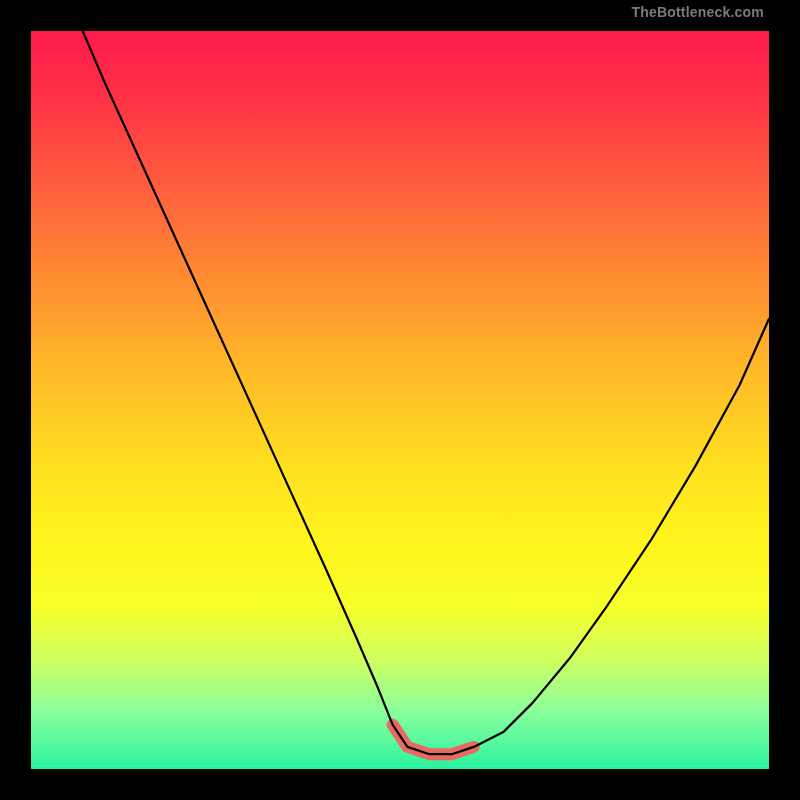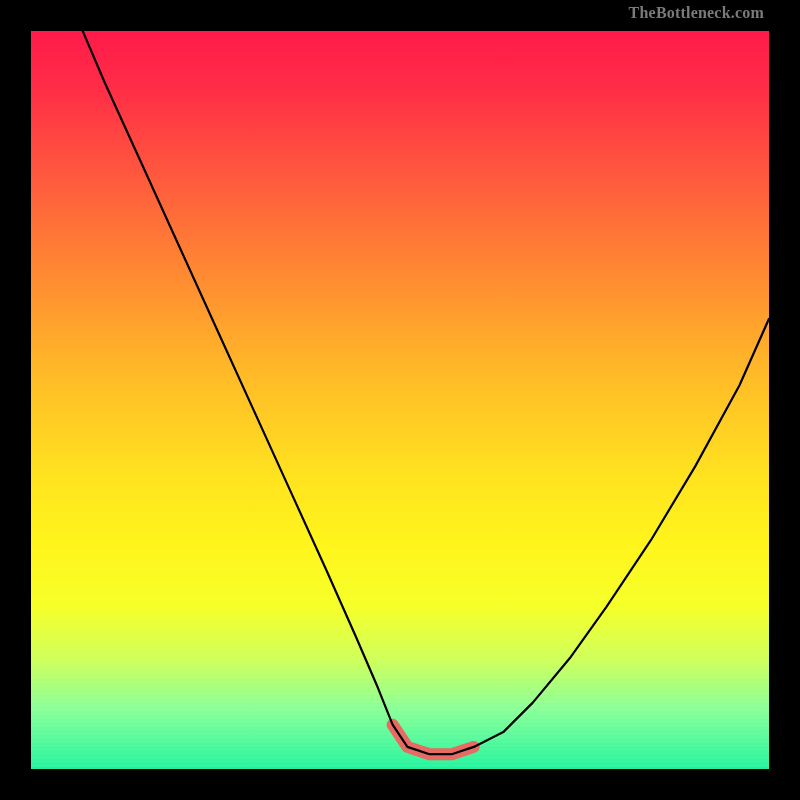--- a/index.html
+++ b/index.html
@@ -32,25 +32,24 @@
       #f6ff2a 78%,
       #d0ff5a 85%,
       #8aff9a 92%,
       #27f39f 100%);
   }
   .watermark {
     position: absolute;
     top: 4px;
     right: 36px;
     color: #7a7a7a;
-    font-size: 16px;
+    font-size: 14px;
     font-weight: 600;
     letter-spacing: 0.2px;
     user-select: none;
-    font-family: Liberation Serif, serif;
   }
   svg.overlay {
     position: absolute;
     inset: 0;
     width: 738px;
     height: 738px;
   }
   .curve-main {
     fill: none;
     stroke: #000;

